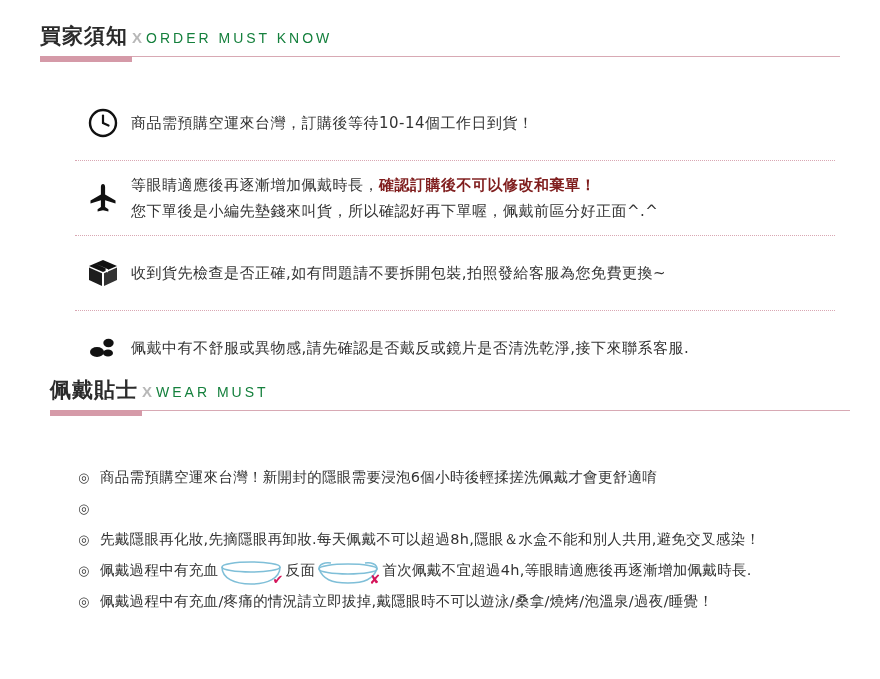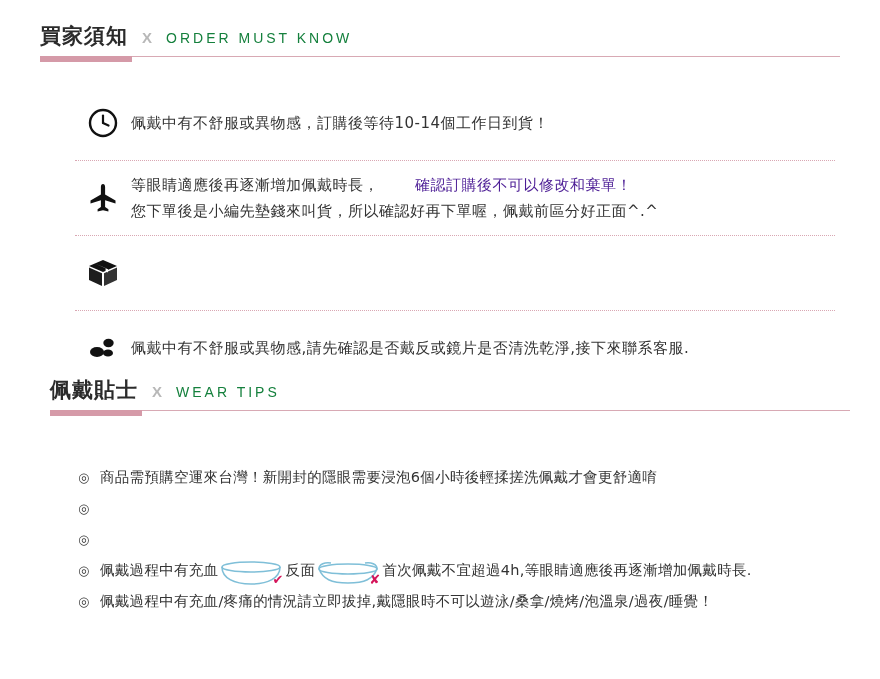--- a/index.html
+++ b/index.html
@@ -22,21 +22,21 @@
 
   
   .section-header {
     position: absolute;
     left: 40px;
     width: 800px;
   }
   .sh-row {
     display: flex;
     align-items: baseline;
-    gap: 10px;
+    gap: 0;
     padding-bottom: 6px;
   }
   .sh-title {
     font-family: "DejaVu Sans", sans-serif;
     font-size: 21px;
     font-weight: bold;
     color: #2b2b2b;
     letter-spacing: 1px;
   }
   .sh-x {
@@ -94,23 +94,22 @@
   }
   .notice-text {
     flex: 1;
     font-family: "DejaVu Sans", sans-serif;
     font-size: 15px;
     line-height: 26px;
     color: #333333;
     letter-spacing: 0.5px;
   }
   .notice-text .red {
-    color: #4c1d95;
-    font-weight: normal;
-    margin-left: 36px;
+    color: #7f1d1d;
+    font-weight: bold;
   }
 
   
   .tips-list {
     position: absolute;
     left: 78px;
     top: 462px;
     width: 770px;
   }
   .tip-row {
@@ -177,21 +176,21 @@
 
     <div class="notice-item">
       <div class="notice-icon">
         <svg width="30" height="30" viewBox="0 0 30 30">
           <circle cx="15" cy="15" r="13" fill="none" stroke="#111" stroke-width="2.4"></circle>
           <line x1="15" y1="15" x2="15" y2="7.5" stroke="#111" stroke-width="2.2" stroke-linecap="round"></line>
           <line x1="15" y1="15" x2="20.5" y2="17.5" stroke="#111" stroke-width="2.2" stroke-linecap="round"></line>
         </svg>
       </div>
       <div class="notice-text">
-        <div>佩戴中有不舒服或異物感，訂購後等待10-14個工作日到貨！</div>
+        <div>商品需預購空運來台灣，訂購後等待10-14個工作日到貨！</div>
       </div>
     </div>
 
     <div class="notice-item">
       <div class="notice-icon">
         <svg width="32" height="32" viewBox="0 0 32 32">
           <path d="M16 2c1.3 0 2.1 1.3 2.1 3.1v7.4l10.4 6.1v2.9l-10.4-3.2v6.6l3.3 2.4v2.2L16 28.3l-5.4 1.2v-2.2l3.3-2.4v-6.6L3.5 21.5v-2.9l10.4-6.1V5.1C13.9 3.3 14.7 2 16 2z" fill="#111"></path>
         </svg>
       </div>
       <div class="notice-text">
@@ -202,20 +201,23 @@
 
     <div class="notice-item">
       <div class="notice-icon">
         <svg width="32" height="30" viewBox="0 0 32 30">
           <path d="M16 2 L30 8 L16 14 L2 8 Z" fill="#111"></path>
           <path d="M2 9.5 L15 15.3 L15 28 L2 22 Z" fill="#1d1d1d"></path>
           <path d="M30 9.5 L17 15.3 L17 28 L30 22 Z" fill="#333"></path>
           <path d="M7 5.3 L21 11.2 L21 14.4 L18.6 13.2 L18.6 10.1 L7 5.3 Z" fill="#fff"></path>
         </svg>
       </div>
+      <div class="notice-text">
+        <div>收到貨先檢查是否正確,如有問題請不要拆開包裝,拍照發給客服為您免費更換~</div>
+      </div>
     </div>
 
     <div class="notice-item last">
       <div class="notice-icon">
         <svg width="34" height="26" viewBox="0 0 34 26">
           <ellipse cx="11" cy="17" rx="7" ry="5" fill="#111"></ellipse>
           <ellipse cx="22" cy="18" rx="5" ry="3.6" fill="#111"></ellipse>
           <ellipse cx="22.5" cy="8" rx="5.2" ry="4.2" fill="#111"></ellipse>
         </svg>
       </div>
@@ -223,38 +225,39 @@
         <div>佩戴中有不舒服或異物感,請先確認是否戴反或鏡片是否清洗乾淨,接下來聯系客服.</div>
       </div>
     </div>
 
   </div>
 
   <div class="section-header" style="top:376px;margin-left:10px;">
     <div class="sh-row">
       <span class="sh-title">佩戴貼士</span>
       <span class="sh-x">X</span>
-      <span class="sh-sub">WEAR TIPS</span>
+      <span class="sh-sub">WEAR MUST</span>
     </div>
     <div class="sh-rule"></div>
   </div>
 
   <div class="tips-list">
 
     <div class="tip-row">
       <span class="tip-bullet">◎</span>
       <span class="tip-text">商品需預購空運來台灣！新開封的隱眼需要浸泡6個小時後輕揉搓洗佩戴才會更舒適唷</span>
     </div>
 
     <div class="tip-row">
       <span class="tip-bullet">◎</span>
     </div>
 
     <div class="tip-row">
       <span class="tip-bullet">◎</span>
+      <span class="tip-text">先戴隱眼再化妝,先摘隱眼再卸妝.每天佩戴不可以超過8h,隱眼＆水盒不能和別人共用,避免交叉感染！</span>
     </div>
 
     <div class="tip-row tip-row-lens">
       <span class="tip-bullet">◎</span>
       <span class="tip-text">佩戴過程中有充血</span>
       <span class="lens-wrap">
         <span class="lens">
           <svg width="62" height="26" viewBox="0 0 62 26">
             <ellipse cx="31" cy="7" rx="29" ry="5" fill="none" stroke="#7fbfd8" stroke-width="1.6"></ellipse>
             <path d="M2 7 C2 18, 14 24, 31 24 C48 24, 60 18, 60 7" fill="none" stroke="#7fbfd8" stroke-width="1.6"></path>

